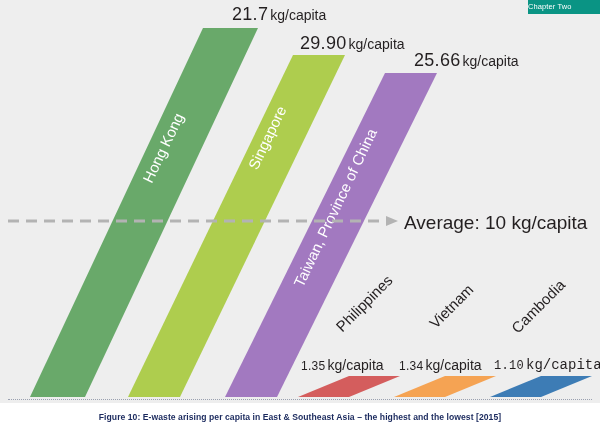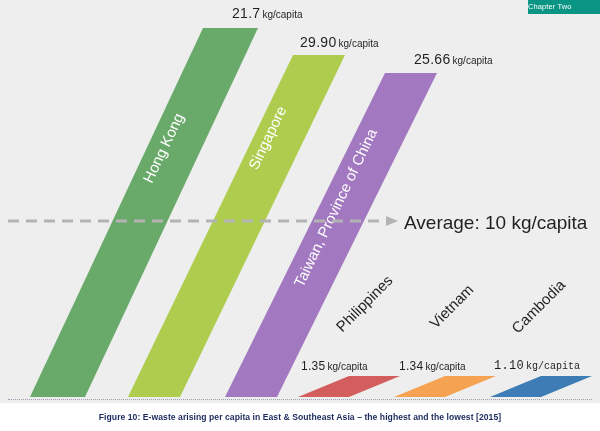--- a/index.html
+++ b/index.html
@@ -44,27 +44,27 @@
     font-size:15px;
   }
   
   .value{
     position:absolute;
     white-space:nowrap;
     color:#231f20;
     z-index:30;
   }
   .value .num{
-    font-size:14px;
+    font-size:18px;
     letter-spacing:.3px;
     vertical-align:baseline;
   }
   .value.small .num{font-size:12px;}
   .value .unit{
-    font-size:10px;
+    font-size:14px;
     margin-left:2px;
     vertical-align:baseline;
   }
   
   #average-line{
     position:absolute;left:8px;top:215px;width:392px;height:12px;z-index:20;
   }
   #average-text{
     position:absolute;left:404px;top:212px;
     font-size:19px;color:#231f20;white-space:nowrap;z-index:31;

